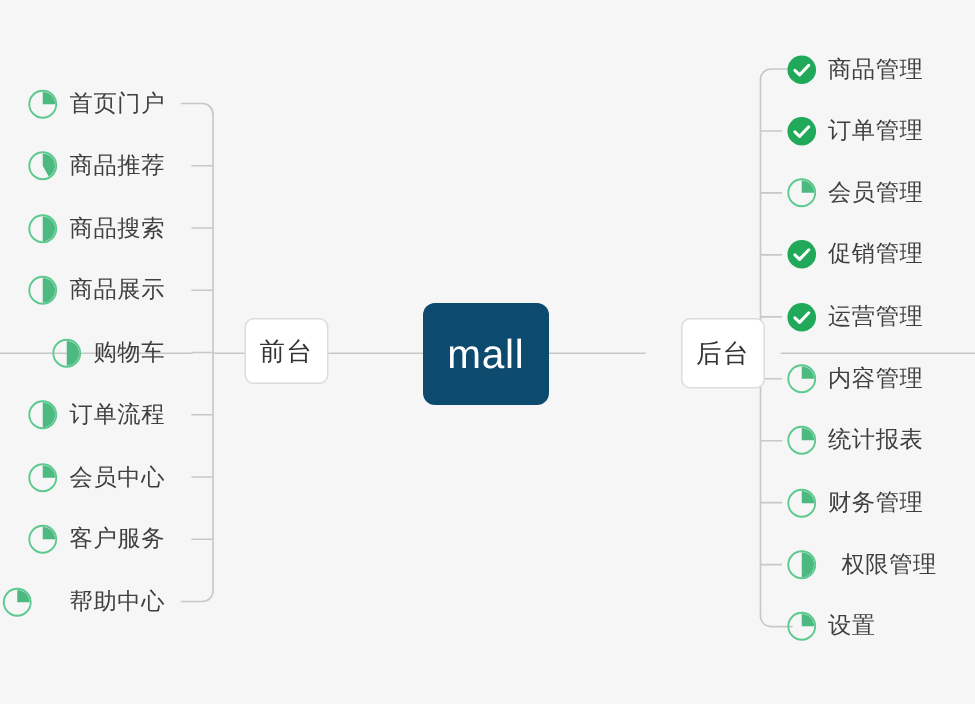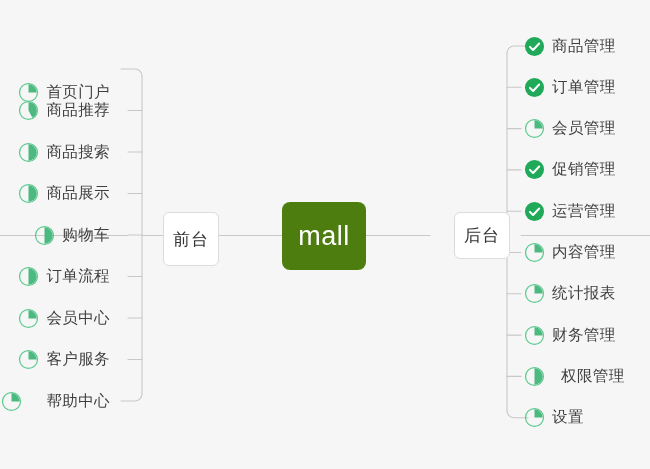--- a/index.html
+++ b/index.html
@@ -68,38 +68,38 @@
     justify-content: center;
     box-sizing: border-box;
     color: #333333;
     font-size: 17px;
     letter-spacing: 1px;
   }
   #node-front {
     left: 163px;
     top: 212px;
     width: 56px;
-    height: 54px;
+    height: 44px;
   }
   #node-back {
     left: 430px;
     top: 212px;
     width: 56px;
     height: 47px;
     margin-left: 24px;
   }
 
   
   #node-root {
     position: absolute;
     left: 282px;
     top: 202px;
     width: 84px;
     height: 68px;
-    background: #4d7c0f;
+    background: #0c4a6e;
     border-radius: 8px;
     display: flex;
     align-items: center;
     justify-content: center;
     color: #ffffff;
     font-size: 27px;
     letter-spacing: 0.5px;
     box-sizing: border-box;
   }
 </style>
@@ -145,21 +145,21 @@
   </div>
 
   <div class="node-box" id="node-front">
     <span>前台</span>
   </div>
   <div class="node-box" id="node-back">
     <span>后台</span>
   </div>
 
   <div id="leaves">
-      <div class="leaf leaf-left" style="top: 54px; margin-top: 23px;">
+      <div class="leaf leaf-left" style="top: 54px;">
         <svg class="leaf-icon" viewBox="0 0 22 22">
           <circle cx="11" cy="11" r="9.4" fill="none" stroke="#5cc98f" stroke-width="1.3"></circle>
           <path d="M 11 11 L 11 2.4000000000000004 A 8.6 8.6 0 0 1 19.6 11 Z" fill="#4cb981"></path>
         </svg>
         <span class="leaf-label">首页门户</span>
       </div>
       <div class="leaf leaf-left" style="top: 95.5px;">
         <svg class="leaf-icon" viewBox="0 0 22 22">
           <circle cx="11" cy="11" r="9.4" fill="none" stroke="#5cc98f" stroke-width="1.3"></circle>
           <path d="M 11 11 L 11 2.4000000000000004 A 8.6 8.6 0 0 1 15.143081597274755 18.536237448377225 Z" fill="#4cb981"></path>

